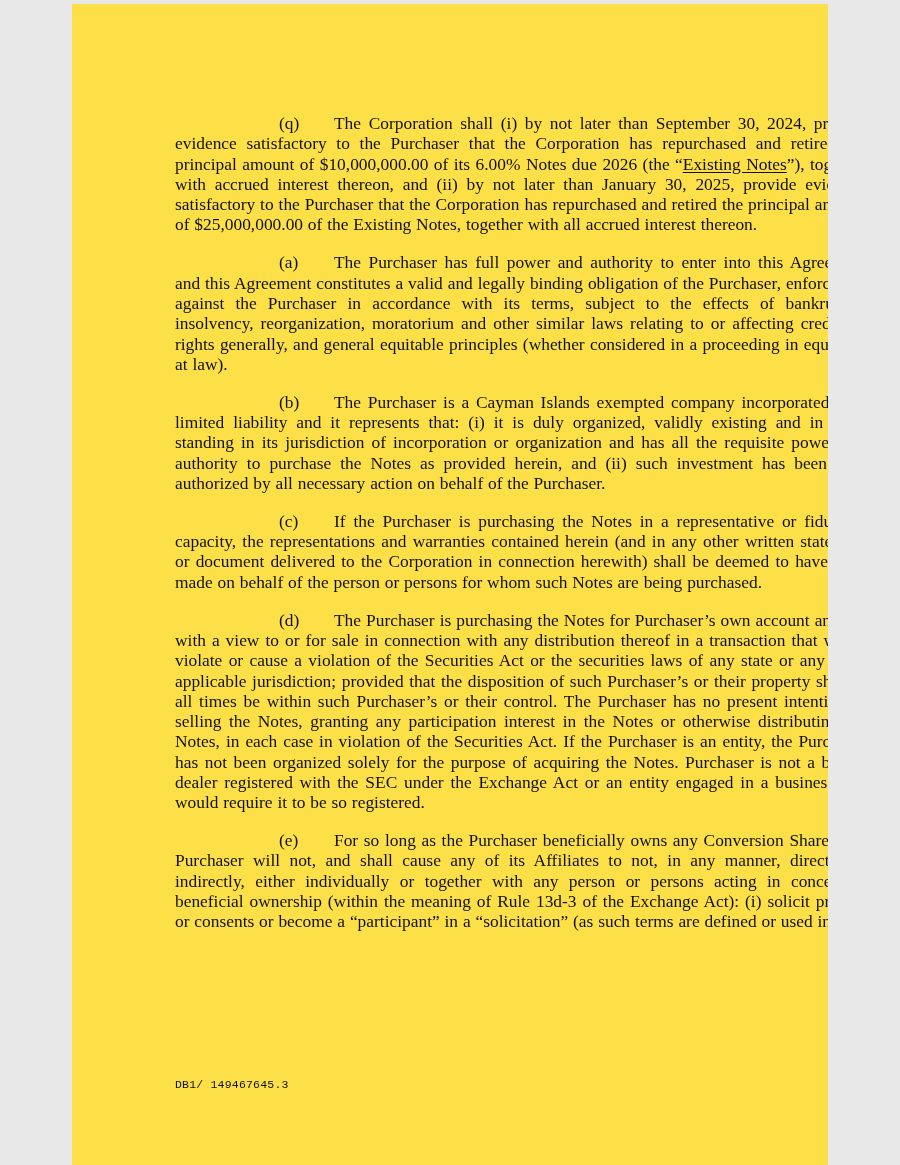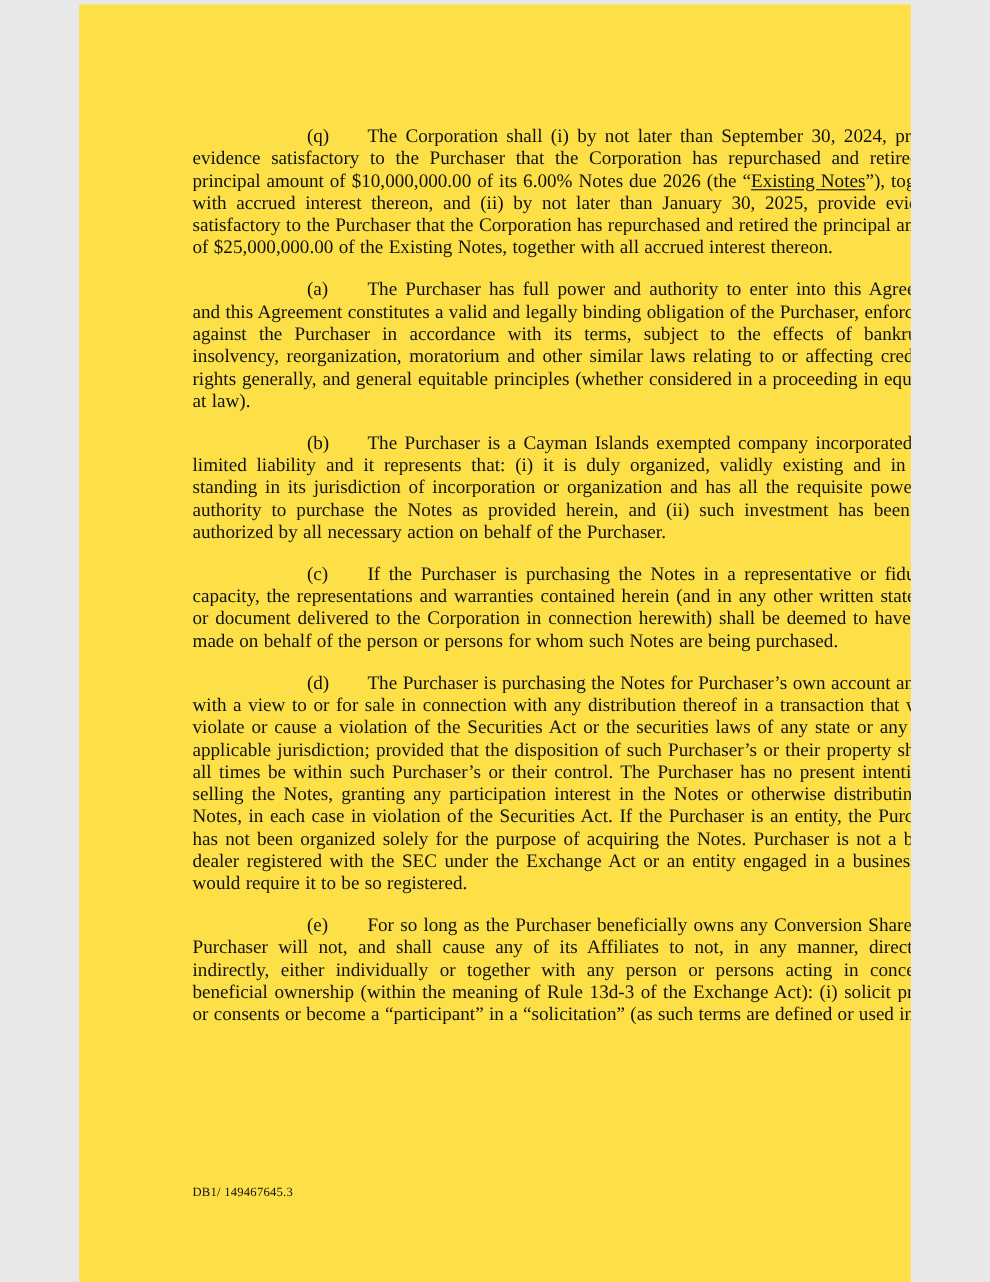--- a/index.html
+++ b/index.html
@@ -45,21 +45,21 @@
     width: 64px;
   }
   .u {
     text-decoration: underline;
     text-underline-offset: 2px;
   }
   .footer {
     position: absolute;
     left: 103px;
     top: 1074px;
-    font-family: Liberation Serif, serif;
+    font-family: Liberation Mono, monospace;
     font-size: 11.5px;
     letter-spacing: 0.2px;
     color: #111111;
   }
 </style>
 </head>
 <body>
 
 <div class="page">
   <div class="content">

